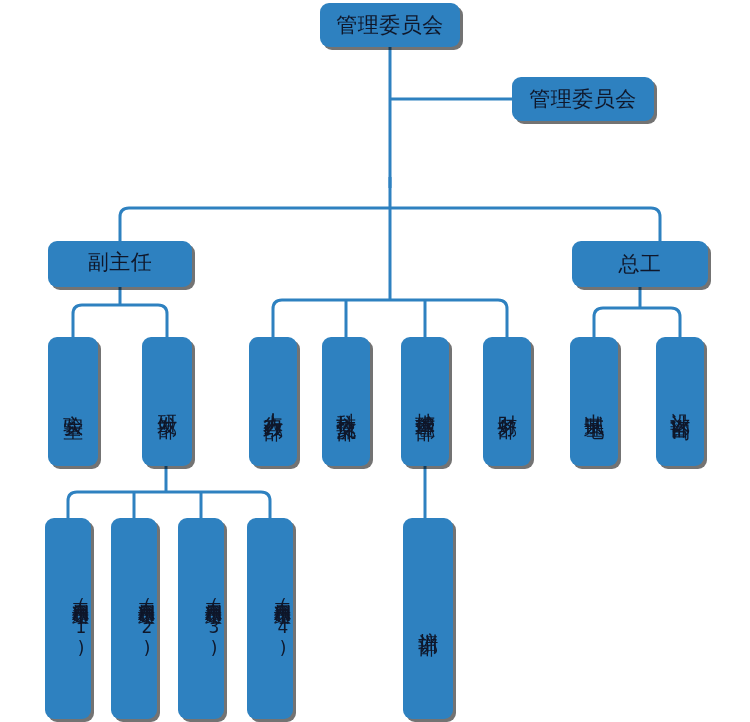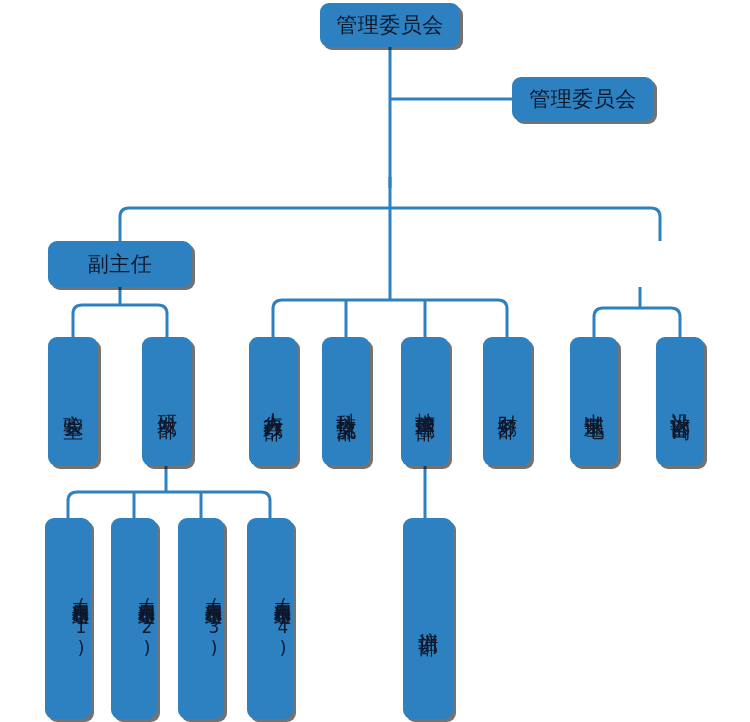--- a/index.html
+++ b/index.html
@@ -88,22 +88,23 @@
 
       <path d="M 425,466 L 425,518"></path>
     </g>
   </svg>
 
   <div class="node h" style="left:320px; top:3px; width:140px; height:44px;">管理委员会</div>
 
   <div class="node h" style="left:512px; top:77px; width:142px; height:44px;">管理委员会</div>
 
 
-  <div class="node h" style="left:48px; top:241px; width:144px; height:46px;">副主任</div>
+  <div class="node h" style="left:48px; top:241px; width:144px; height:46px;font-family:Liberation Mono, monospace;">副主任</div>
 
+  <div class="node h" style="left:572px; top:241px; width:136px; height:46px;">总工</div>
 
   <div class="node v" style="left:48px; top:337px; width:50px; height:129px;">实验室</div>
 
   <div class="node v" style="left:142px; top:337px; width:50px; height:129px;">研发部</div>
 
   <div class="node v" style="left:249px; top:337px; width:48px; height:129px;">人力行政部</div>
 
   <div class="node v" style="left:322px; top:337px; width:48px; height:129px;">科技交流部</div>
 
   <div class="node v" style="left:401px; top:337px; width:48px; height:129px;">技术管理部</div>

